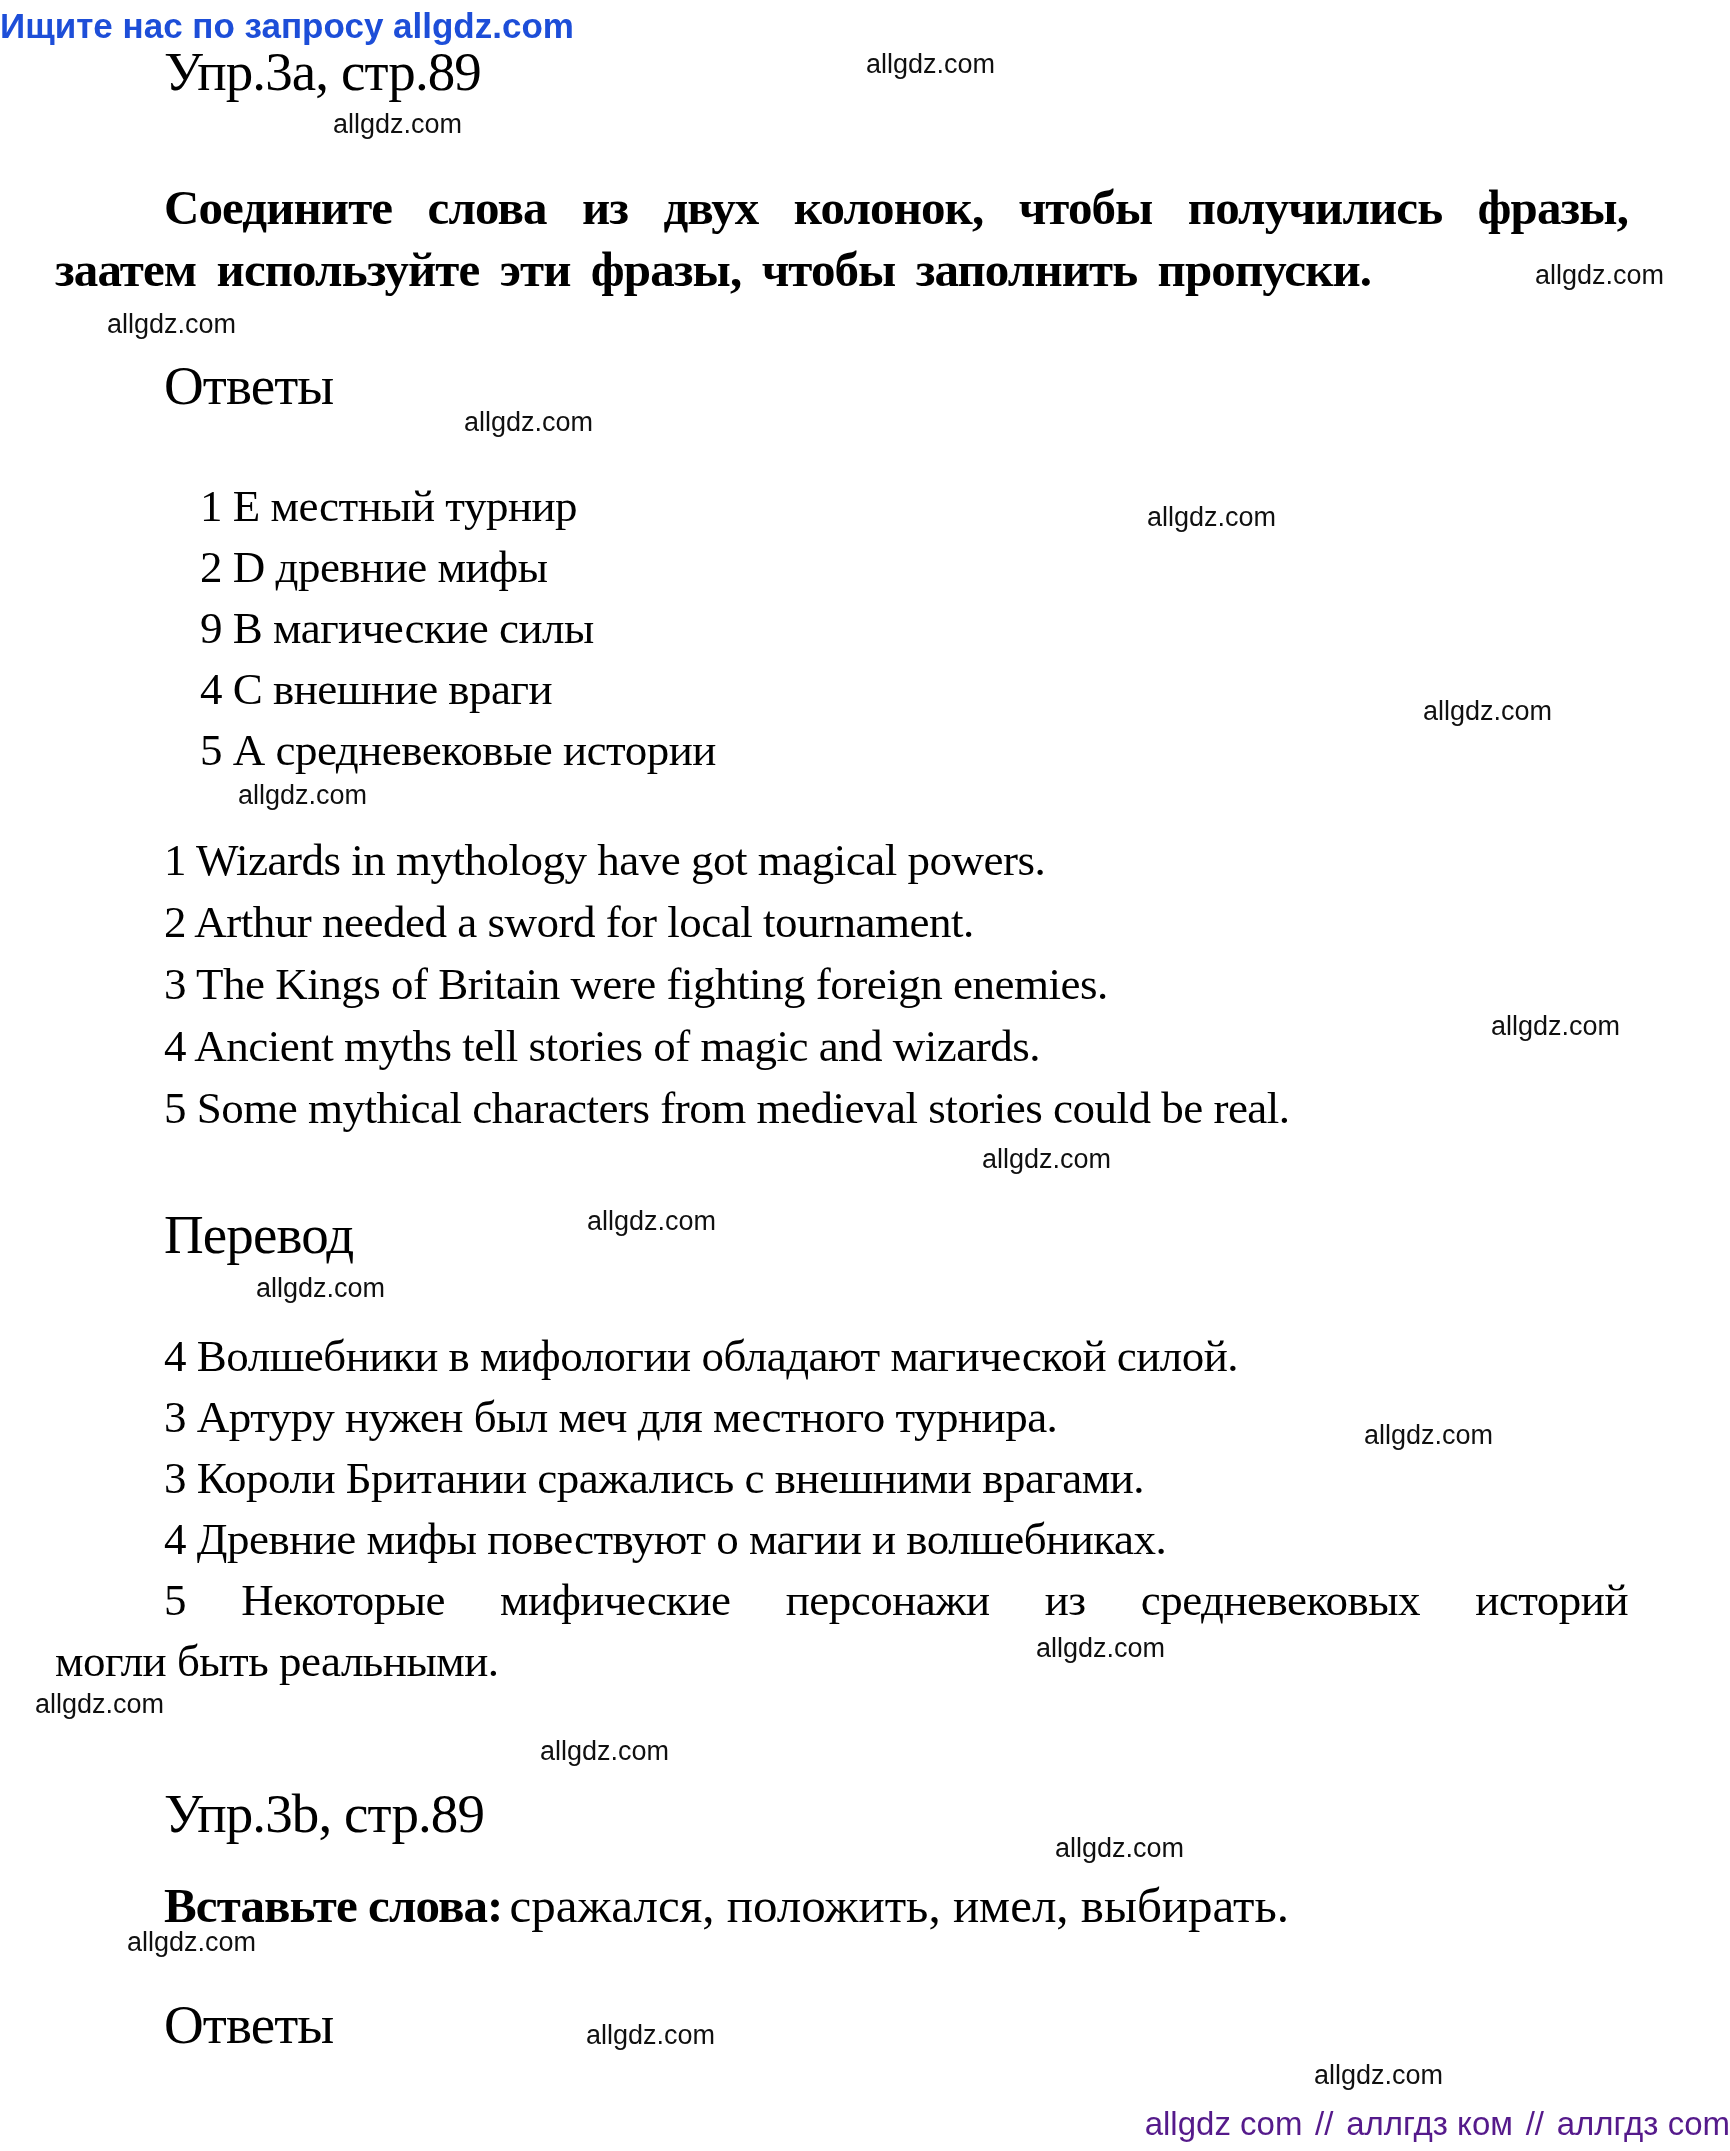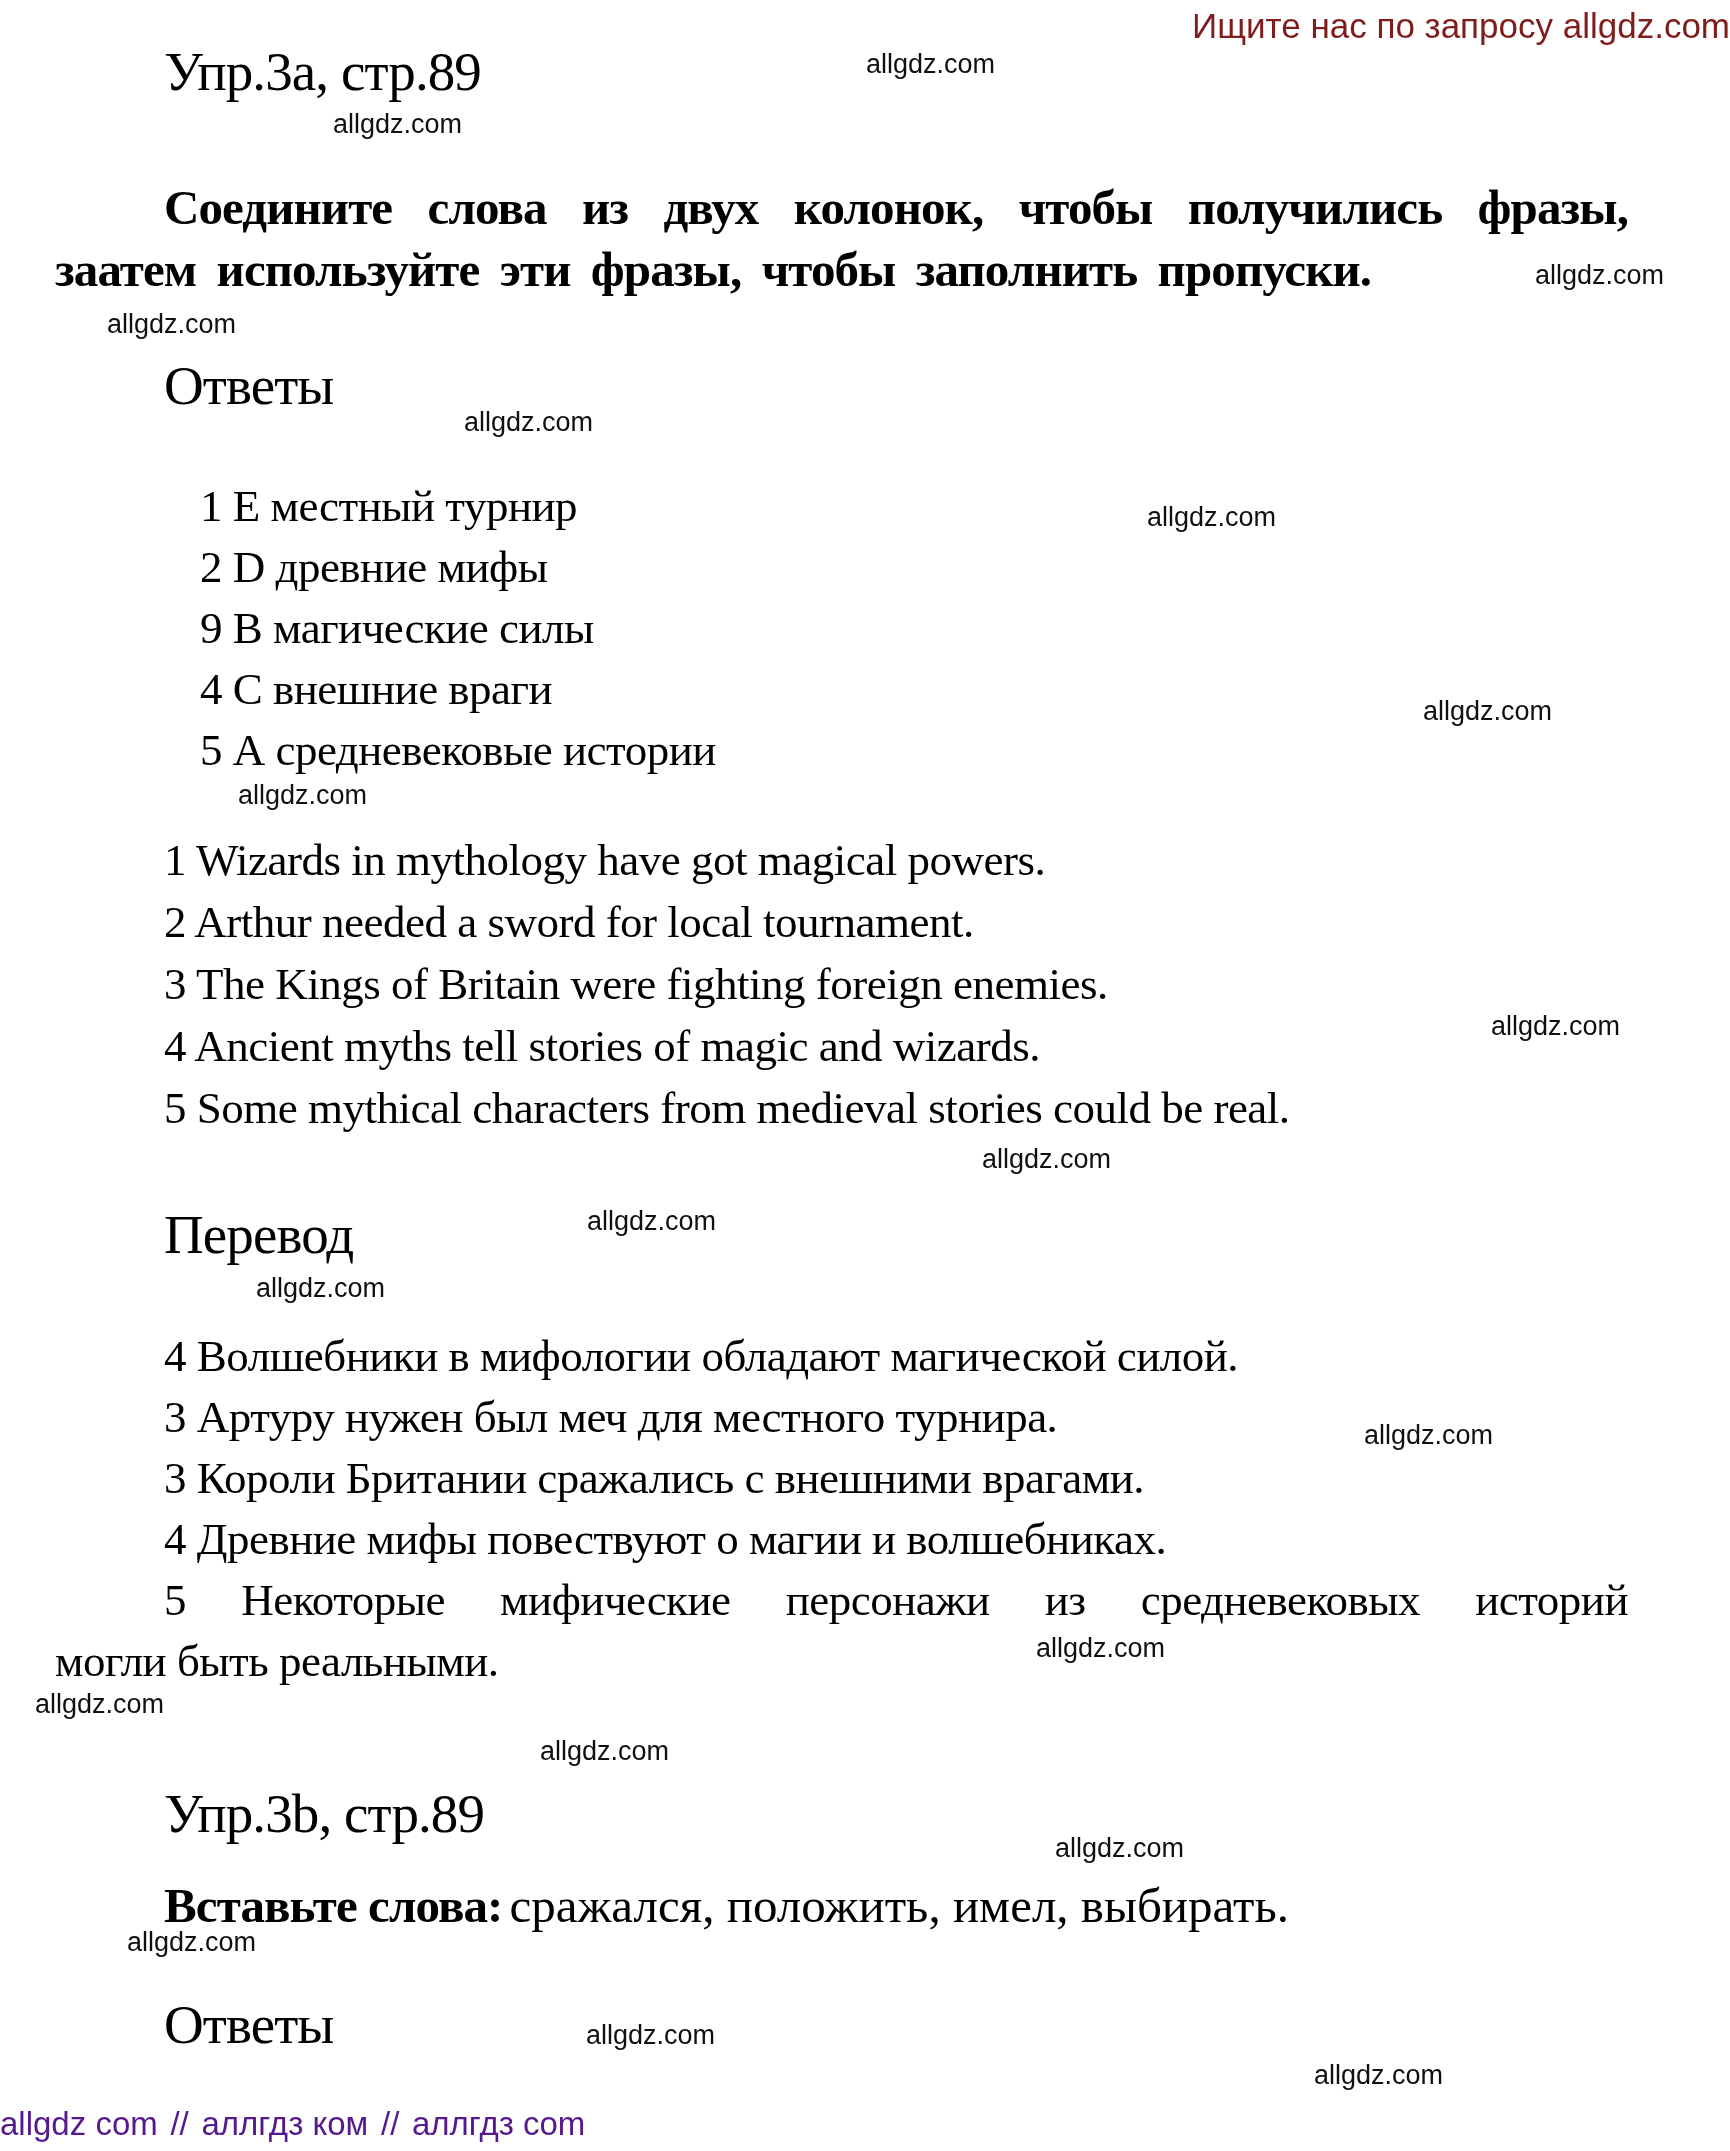--- a/index.html
+++ b/index.html
@@ -10,24 +10,24 @@
     background: #ffffff;
     overflow: hidden;
     font-family: "Liberation Serif", "DejaVu Serif", serif;
     color: #000000;
   }
   .abs { position: absolute; }
   .sans { font-family: "Liberation Sans", "DejaVu Sans", sans-serif; }
 
   .promo {
     top: 5.5px; left: 0; width: 100%;
-    text-align: right;
+    text-align: left;
     font-size: 35px; line-height: 40px;
-    color: #7f1d1d;
-    font-weight: 400;
+    color: #1d4ed8;
+    font-weight: 700;
   }
   .wm {
     font-size: 27px; line-height: 31px;
     color: #101010;
     white-space: nowrap;
   }
   .h-big {
     font-size: 55px; line-height: 56px;
     font-weight: 400;
     letter-spacing: -0.9px;
@@ -69,21 +69,21 @@
   .transblock .wrap2 { padding-left: 0; white-space: nowrap; }
 
   .insert-line {
     font-size: 49px; line-height: 55px;
     white-space: nowrap;
   }
   .insert-line b { font-weight: 700; margin-right: 7px; letter-spacing: -0.9px; }
 
   .footer {
     top: 2106px; left: 0; width: 100%;
-    text-align: left;
+    text-align: right;
     font-size: 33px; line-height: 36px;
     color: #551a8b;
   }
   .footer .sep { margin: 0 12.7px; }
 </style>
 </head>
 <body>
 
 <div class="page">
 

